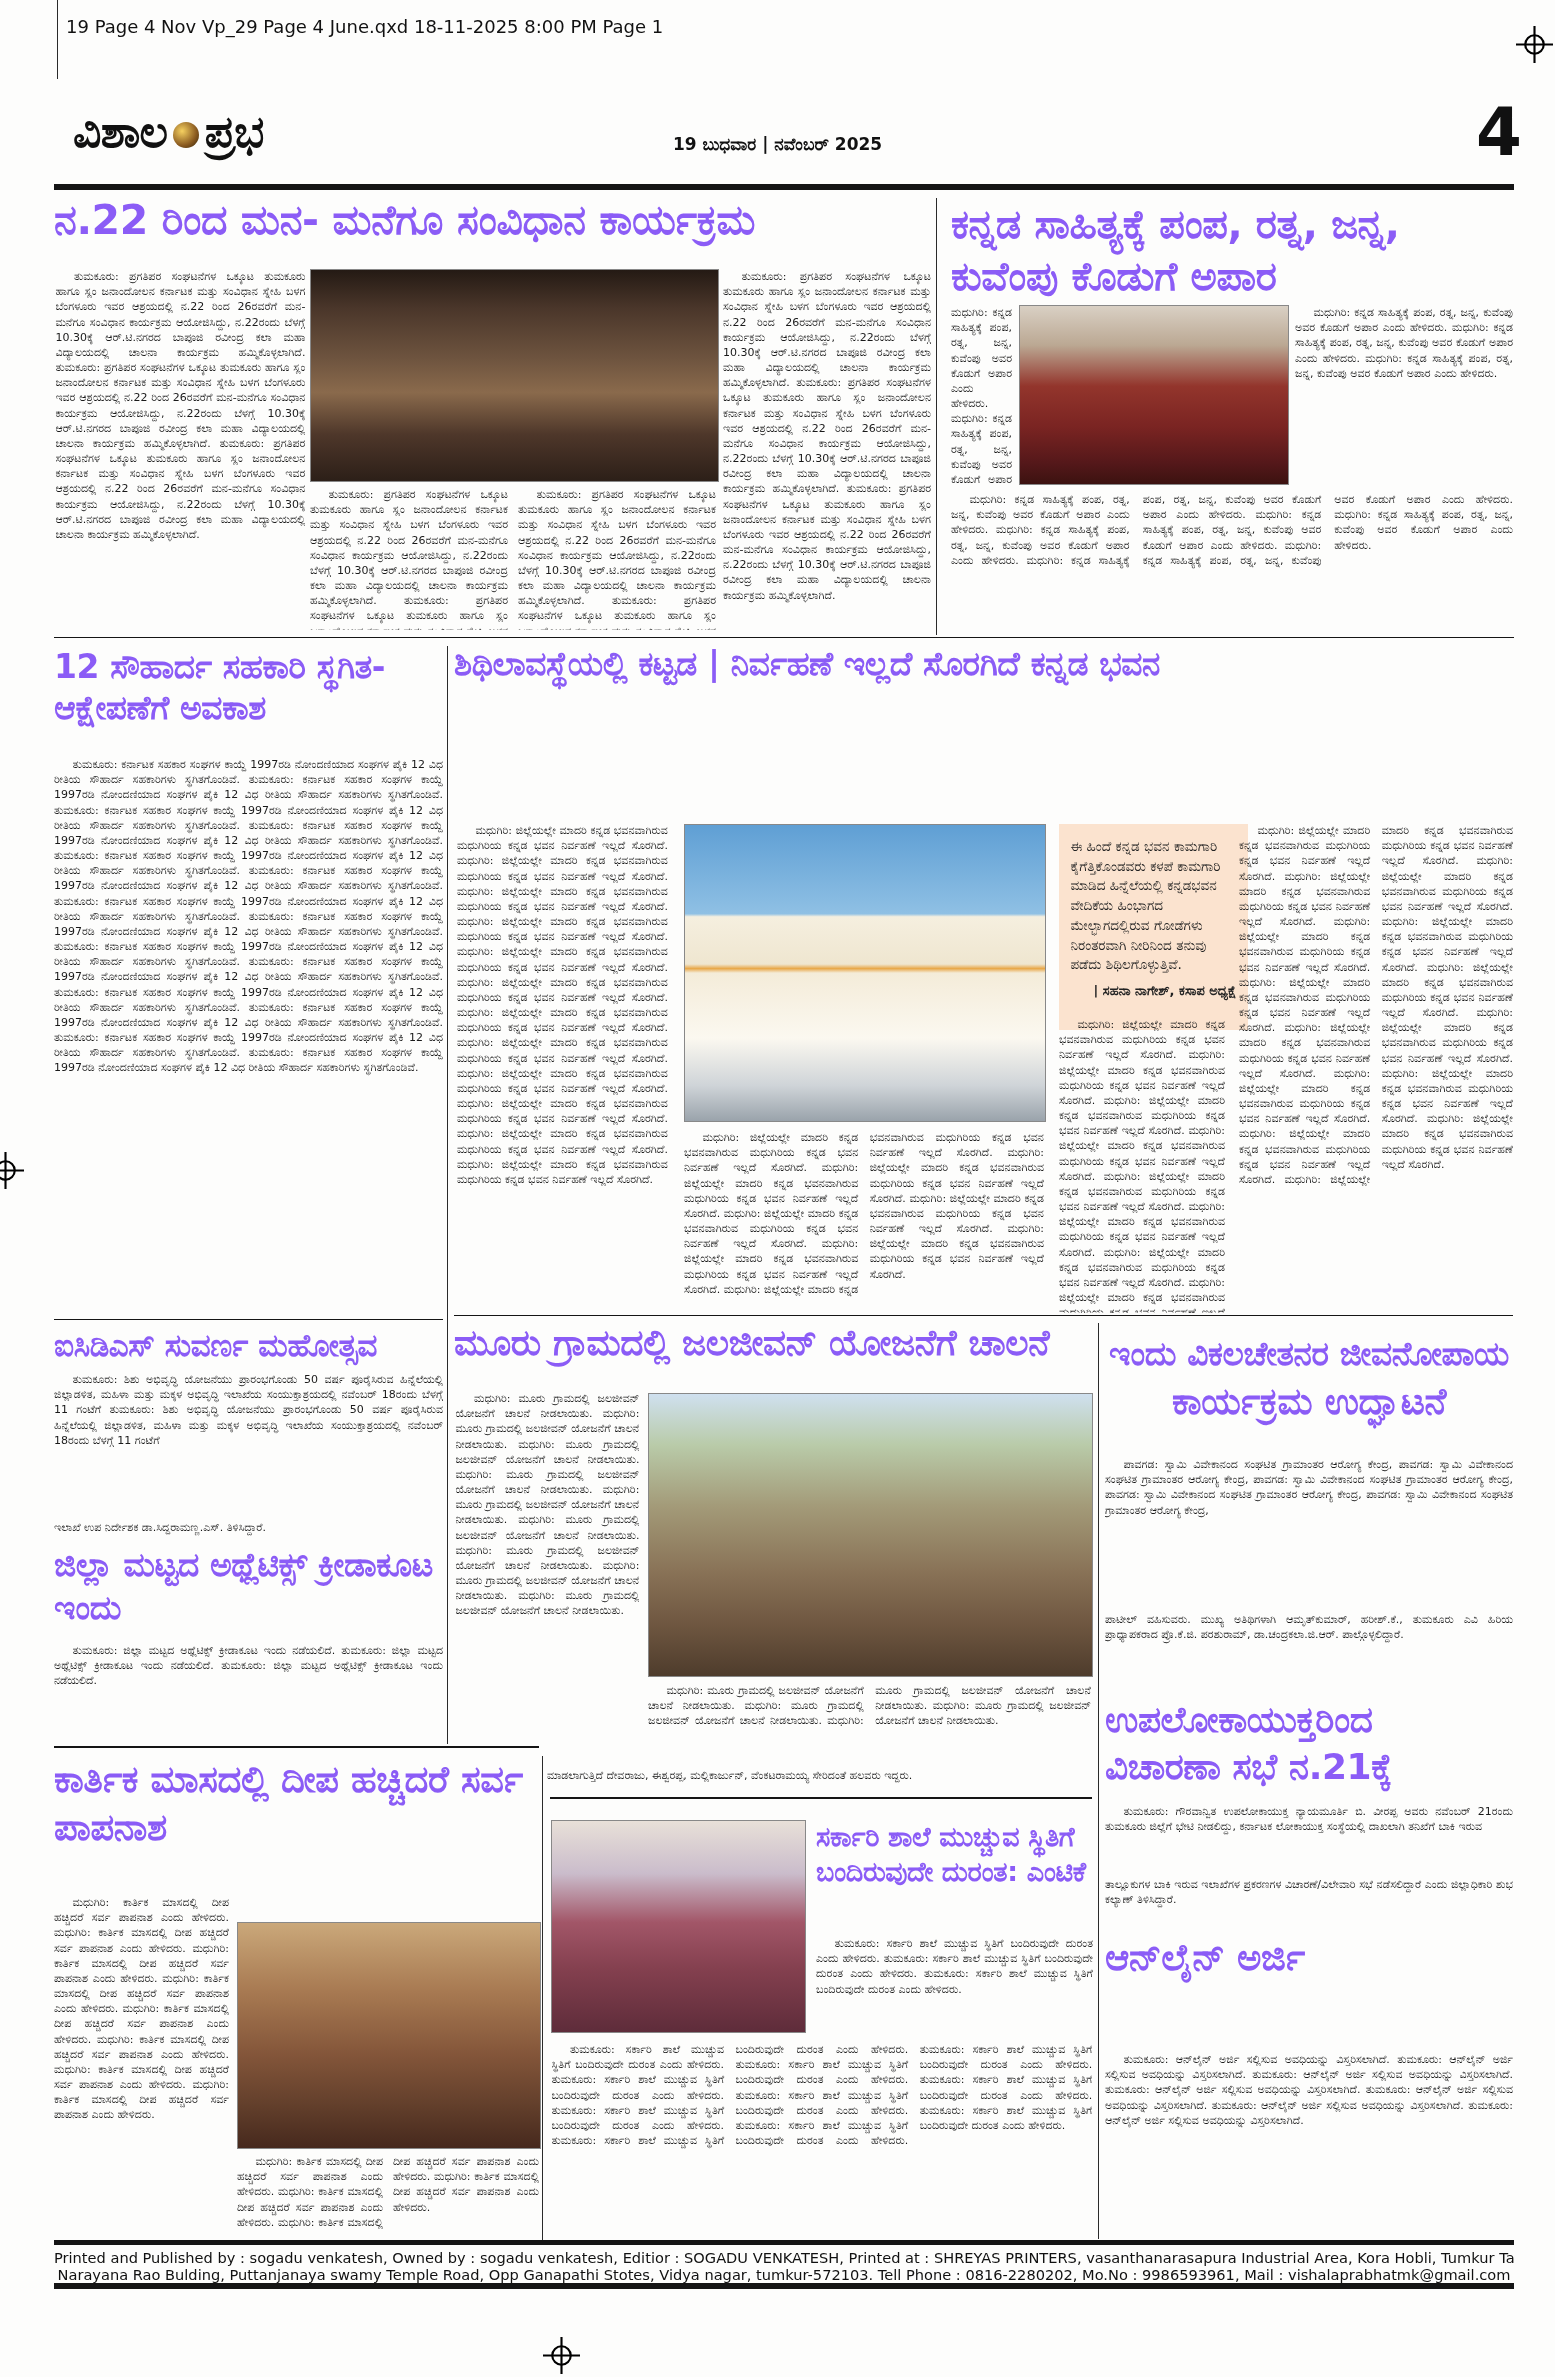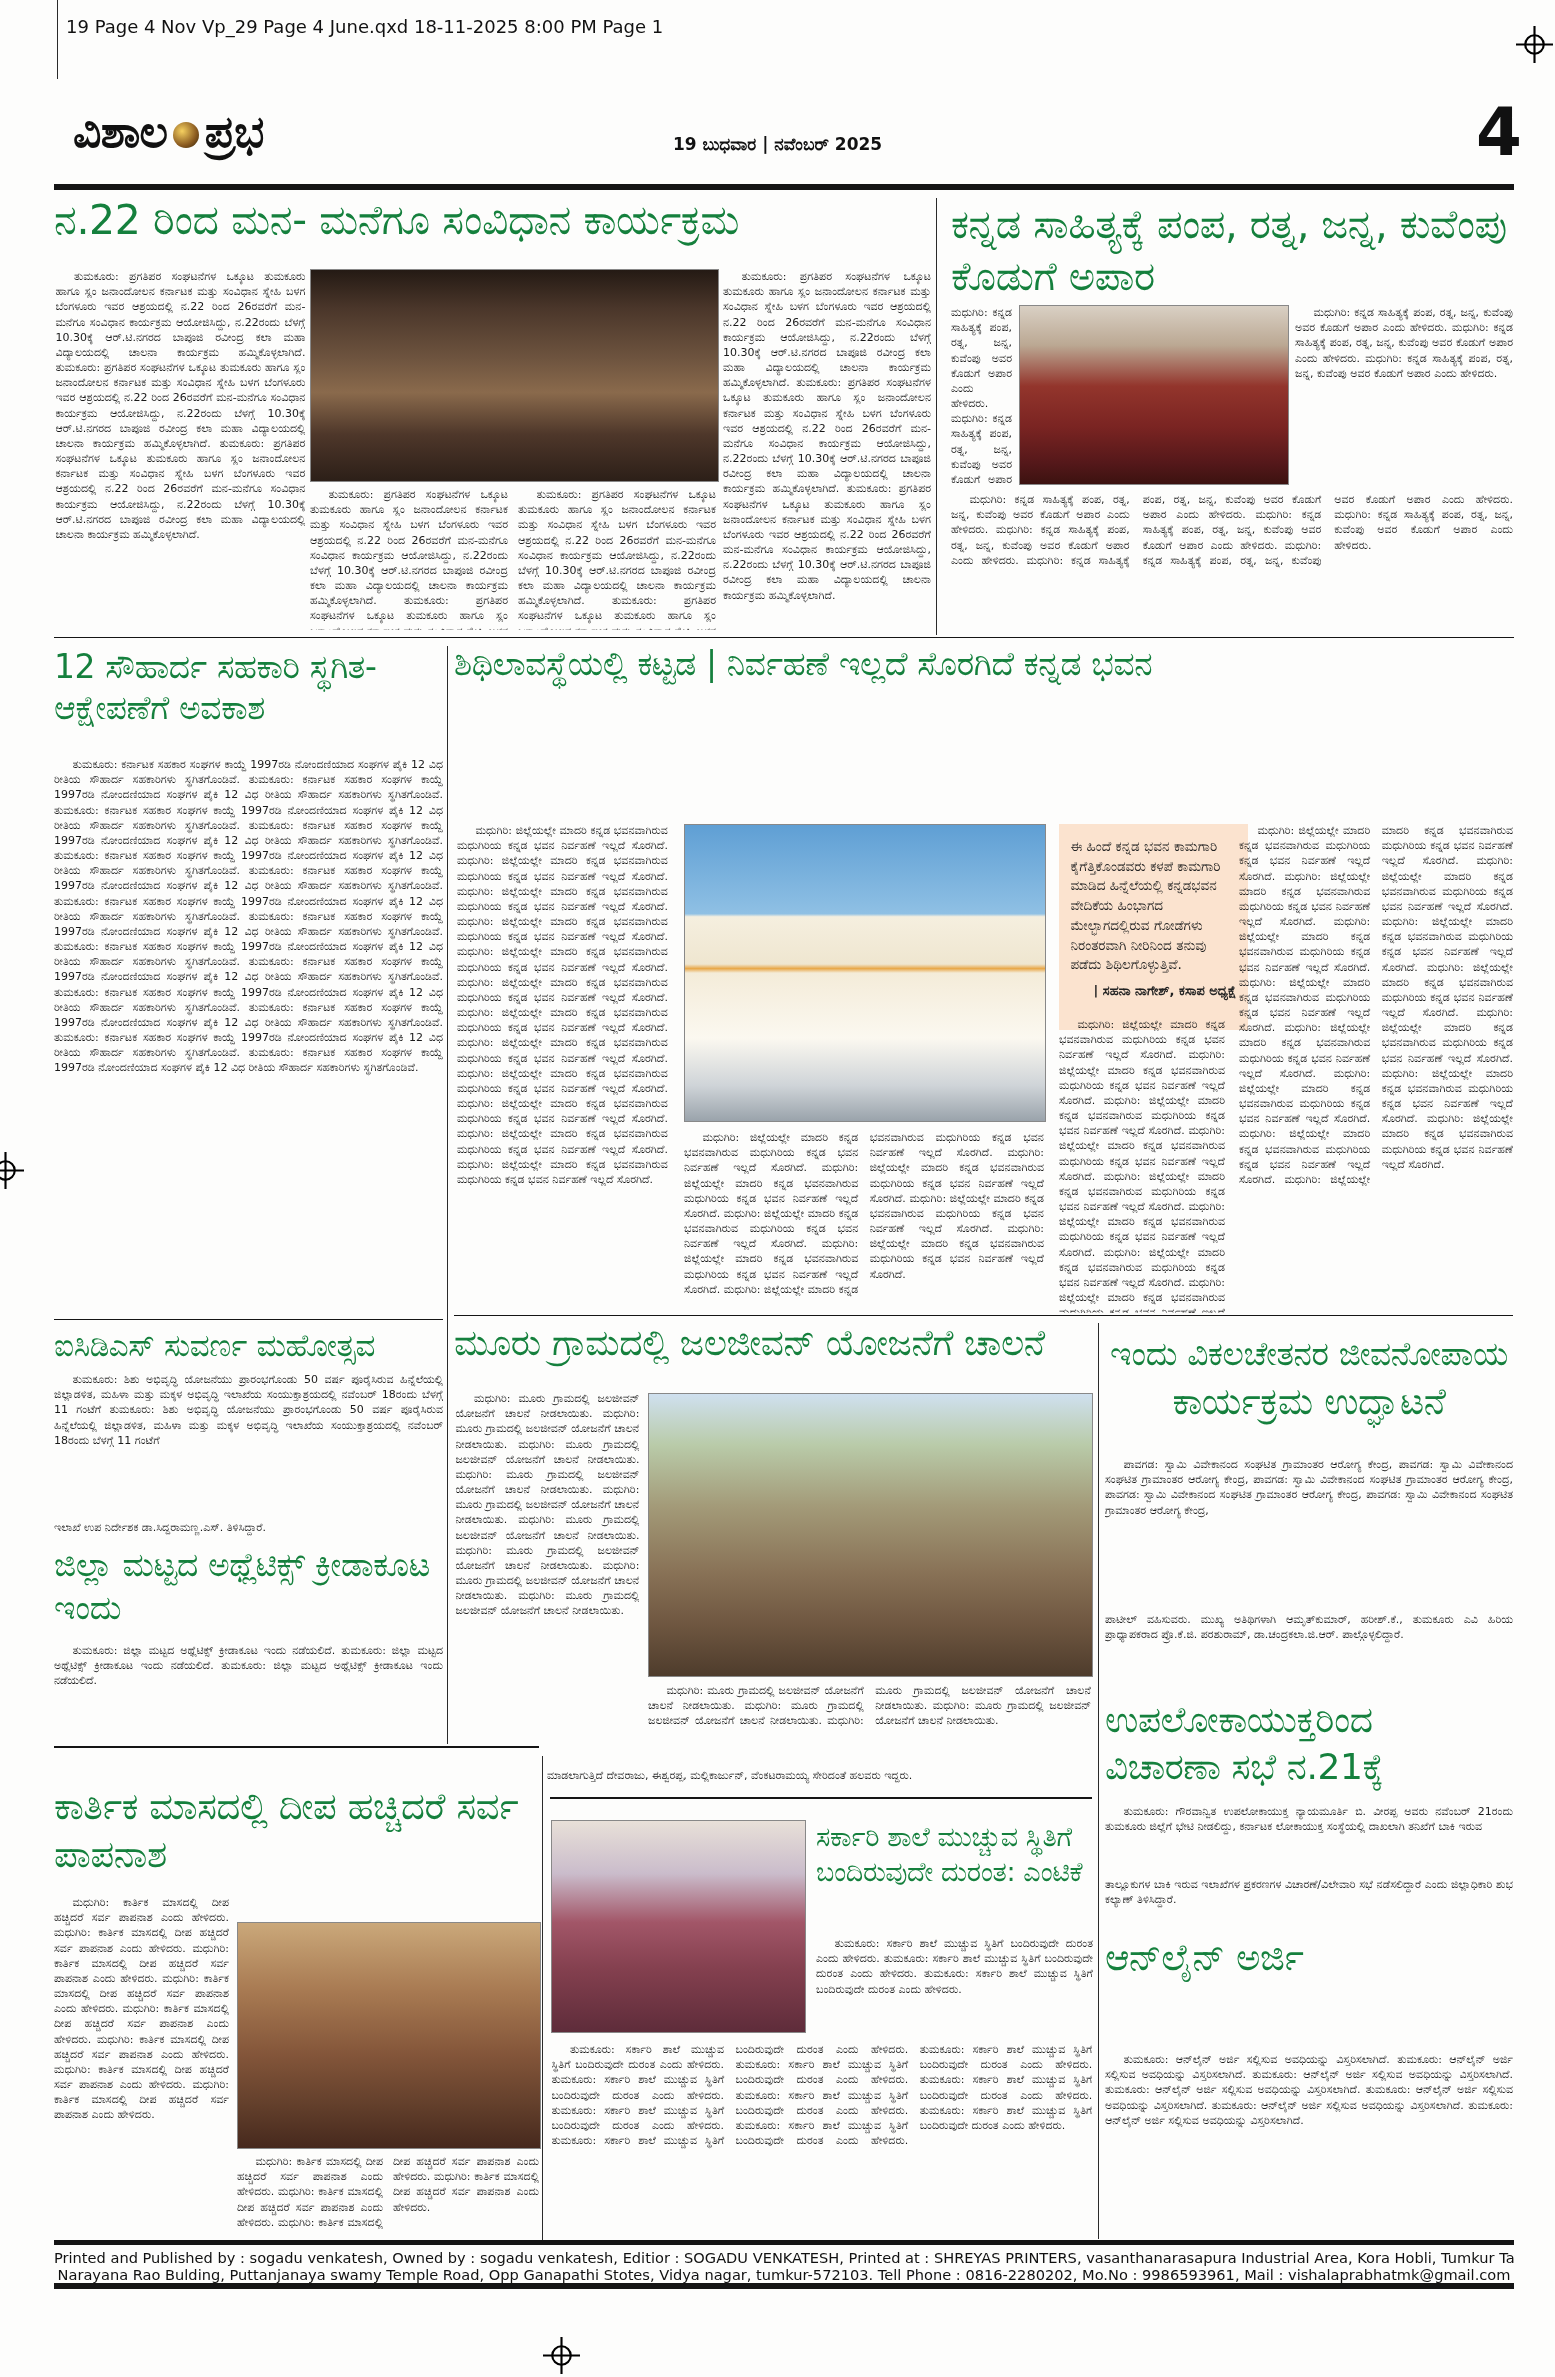--- a/index.html
+++ b/index.html
@@ -1,21 +1,21 @@
 <!DOCTYPE html>
 <html style="font-size:11.4px"><head>
 <meta charset="utf-8">
 <style>
   html,body{margin:0;padding:0;background:#ffffff;}
   #page{position:relative;width:1555px;height:2377px;background:#fdfdfc;color:#111;
         font-family:"DejaVu Sans","Liberation Sans",sans-serif;overflow:hidden;}
   .abs{position:absolute;}
   .txt{font-size:11px;line-height:1.38;text-align:justify;overflow:hidden;text-indent:18.6px;
        word-break:break-word;color:#1a1a1a;}
-  .headline{font-weight:400;color:#15803d;line-height:1.12;letter-spacing:-0.4px;}
+  .headline{font-weight:700;color:#8b5cf6;line-height:1.12;letter-spacing:-0.4px;}
   .rule-h{background:#151515;}
   .rule-v{background:#2a2a2a;}
   .photo{background-size:cover;border:0.7px solid #888;}
   .regmark{stroke:#000;fill:none;stroke-width:3;}
   .quote-box{background:#fbe3cf;padding:13px 11.4px;font-size:13.6px;line-height:1.45;
              text-align:left;color:#222;overflow:hidden;}
   .quote-attrib{font-weight:bold;text-align:right;margin-top:7.1px;font-size:13px;}
   .printline{font-size:18px;color:#111;white-space:nowrap;}
   .footerline{font-size:14.6px;color:#111;text-align:center;white-space:nowrap;overflow:hidden;}
   .emblem{display:inline-block;width:26px;height:26px;border-radius:50%;vertical-align:middle;
@@ -138,21 +138,21 @@
 
   <div class="abs" style="left:1105px;top:1934px;width:408px;">
     <div class="headline" style="font-size:37px;line-height:1.3;">
       <div>ಆನ್‌ಲೈನ್ ಅರ್ಜಿ</div>
     </div>
     <div class="abs txt" style="left:0;top:118px;width:408px;height:184px;">ತುಮಕೂರು: ಆನ್‌ಲೈನ್ ಅರ್ಜಿ ಸಲ್ಲಿಸುವ ಅವಧಿಯನ್ನು ವಿಸ್ತರಿಸಲಾಗಿದೆ. ತುಮಕೂರು: ಆನ್‌ಲೈನ್ ಅರ್ಜಿ ಸಲ್ಲಿಸುವ ಅವಧಿಯನ್ನು ವಿಸ್ತರಿಸಲಾಗಿದೆ. ತುಮಕೂರು: ಆನ್‌ಲೈನ್ ಅರ್ಜಿ ಸಲ್ಲಿಸುವ ಅವಧಿಯನ್ನು ವಿಸ್ತರಿಸಲಾಗಿದೆ. ತುಮಕೂರು: ಆನ್‌ಲೈನ್ ಅರ್ಜಿ ಸಲ್ಲಿಸುವ ಅವಧಿಯನ್ನು ವಿಸ್ತರಿಸಲಾಗಿದೆ. ತುಮಕೂರು: ಆನ್‌ಲೈನ್ ಅರ್ಜಿ ಸಲ್ಲಿಸುವ ಅವಧಿಯನ್ನು ವಿಸ್ತರಿಸಲಾಗಿದೆ. ತುಮಕೂರು: ಆನ್‌ಲೈನ್ ಅರ್ಜಿ ಸಲ್ಲಿಸುವ ಅವಧಿಯನ್ನು ವಿಸ್ತರಿಸಲಾಗಿದೆ. ತುಮಕೂರು: ಆನ್‌ಲೈನ್ ಅರ್ಜಿ ಸಲ್ಲಿಸುವ ಅವಧಿಯನ್ನು ವಿಸ್ತರಿಸಲಾಗಿದೆ.</div>
   </div>
 
   <div class="abs rule-h" style="left:54px;top:1746px;width:485px;height:2.1px;"></div>
   <div class="abs" style="left:54px;top:1756px;width:485px;height:484px;">
-    <div class="headline" style="font-size:37px;line-height:1.3;margin-top:27px;">ಕಾರ್ತಿಕ ಮಾಸದಲ್ಲಿ ದೀಪ ಹಚ್ಚಿದರೆ ಸರ್ವ ಪಾಪನಾಶ</div>
+    <div class="headline" style="font-size:37px;line-height:1.3;">ಕಾರ್ತಿಕ ಮಾಸದಲ್ಲಿ ದೀಪ ಹಚ್ಚಿದರೆ ಸರ್ವ ಪಾಪನಾಶ</div>
     <div class="abs txt" style="left:0;top:139px;width:175px;height:343px;">ಮಧುಗಿರಿ: ಕಾರ್ತಿಕ ಮಾಸದಲ್ಲಿ ದೀಪ ಹಚ್ಚಿದರೆ ಸರ್ವ ಪಾಪನಾಶ ಎಂದು ಹೇಳಿದರು. ಮಧುಗಿರಿ: ಕಾರ್ತಿಕ ಮಾಸದಲ್ಲಿ ದೀಪ ಹಚ್ಚಿದರೆ ಸರ್ವ ಪಾಪನಾಶ ಎಂದು ಹೇಳಿದರು. ಮಧುಗಿರಿ: ಕಾರ್ತಿಕ ಮಾಸದಲ್ಲಿ ದೀಪ ಹಚ್ಚಿದರೆ ಸರ್ವ ಪಾಪನಾಶ ಎಂದು ಹೇಳಿದರು. ಮಧುಗಿರಿ: ಕಾರ್ತಿಕ ಮಾಸದಲ್ಲಿ ದೀಪ ಹಚ್ಚಿದರೆ ಸರ್ವ ಪಾಪನಾಶ ಎಂದು ಹೇಳಿದರು. ಮಧುಗಿರಿ: ಕಾರ್ತಿಕ ಮಾಸದಲ್ಲಿ ದೀಪ ಹಚ್ಚಿದರೆ ಸರ್ವ ಪಾಪನಾಶ ಎಂದು ಹೇಳಿದರು. ಮಧುಗಿರಿ: ಕಾರ್ತಿಕ ಮಾಸದಲ್ಲಿ ದೀಪ ಹಚ್ಚಿದರೆ ಸರ್ವ ಪಾಪನಾಶ ಎಂದು ಹೇಳಿದರು. ಮಧುಗಿರಿ: ಕಾರ್ತಿಕ ಮಾಸದಲ್ಲಿ ದೀಪ ಹಚ್ಚಿದರೆ ಸರ್ವ ಪಾಪನಾಶ ಎಂದು ಹೇಳಿದರು. ಮಧುಗಿರಿ: ಕಾರ್ತಿಕ ಮಾಸದಲ್ಲಿ ದೀಪ ಹಚ್ಚಿದರೆ ಸರ್ವ ಪಾಪನಾಶ ಎಂದು ಹೇಳಿದರು.</div>
     <div class="abs photo" style="left:183px;top:166px;width:302px;height:225px;background:linear-gradient(180deg,#caa87a 0%,#a87a52 30%,#84563a 58%,#64402c 80%,#46291d 100%);"></div>
     <div class="abs txt" style="left:183px;top:398px;width:302px;height:84px;column-count:2;column-gap:10px;">ಮಧುಗಿರಿ: ಕಾರ್ತಿಕ ಮಾಸದಲ್ಲಿ ದೀಪ ಹಚ್ಚಿದರೆ ಸರ್ವ ಪಾಪನಾಶ ಎಂದು ಹೇಳಿದರು. ಮಧುಗಿರಿ: ಕಾರ್ತಿಕ ಮಾಸದಲ್ಲಿ ದೀಪ ಹಚ್ಚಿದರೆ ಸರ್ವ ಪಾಪನಾಶ ಎಂದು ಹೇಳಿದರು. ಮಧುಗಿರಿ: ಕಾರ್ತಿಕ ಮಾಸದಲ್ಲಿ ದೀಪ ಹಚ್ಚಿದರೆ ಸರ್ವ ಪಾಪನಾಶ ಎಂದು ಹೇಳಿದರು. ಮಧುಗಿರಿ: ಕಾರ್ತಿಕ ಮಾಸದಲ್ಲಿ ದೀಪ ಹಚ್ಚಿದರೆ ಸರ್ವ ಪಾಪನಾಶ ಎಂದು ಹೇಳಿದರು.</div>
   </div>
 
   <div class="abs rule-v" style="left:542px;top:1756px;width:1.4px;height:484px;"></div>
 
   <div class="abs rule-h" style="left:550px;top:1797px;width:542px;height:2.1px;"></div>
   <div class="abs" style="left:550px;top:1806px;width:542px;height:434px;">
     <div class="abs photo" style="left:1.4px;top:14.3px;width:253px;height:211px;background:linear-gradient(180deg,#e8e0d8 0%,#cabccb 25%,#a25668 48%,#84404f 70%,#5e2c3a 100%);"></div>

